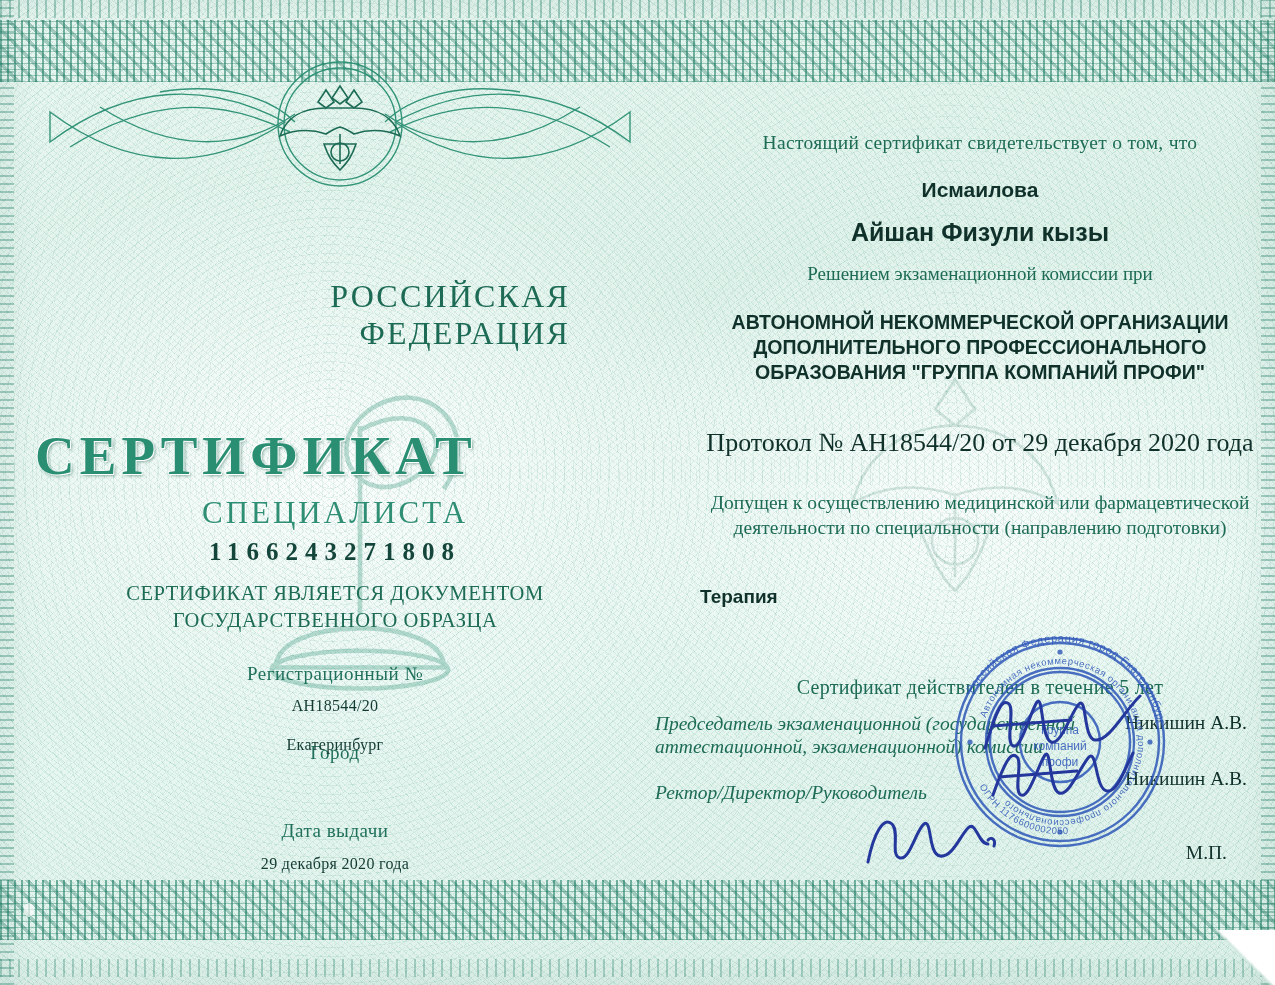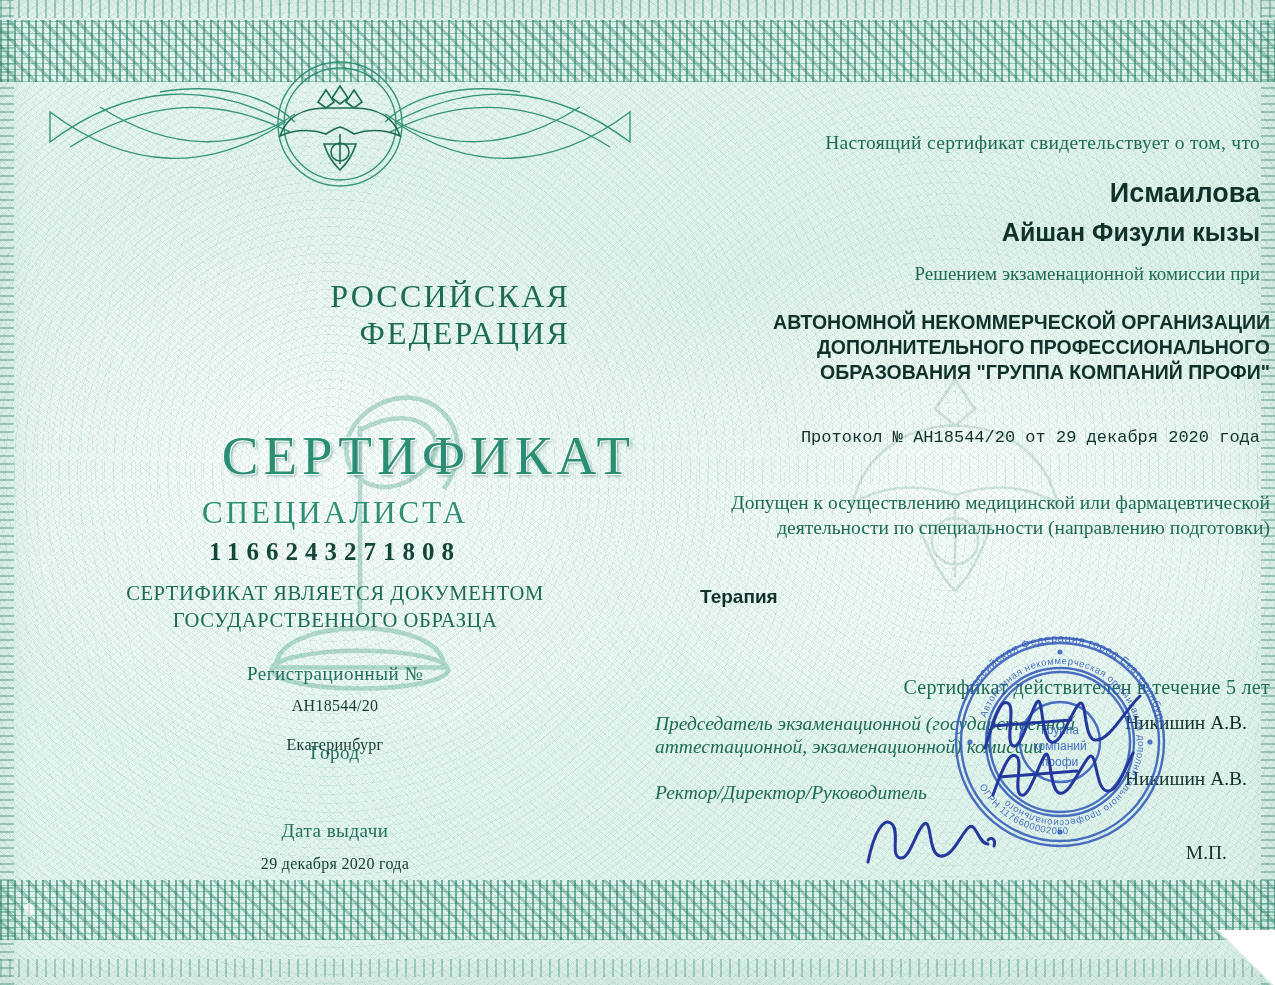--- a/index.html
+++ b/index.html
@@ -63,22 +63,22 @@
     position:absolute;left:40px;top:52px;width:600px;height:150px;
   }
   
   .rf-title{
     position:absolute;left:120px;top:278px;width:450px;
     text-align:right;
     font-size:32px;letter-spacing:2.2px;color:#1d6b55;
     font-family:"Liberation Serif", serif;
   }
   .big-title{
-    position:absolute;left:35px;top:424px;width:600px;text-align:right;
-    font-size:55px;font-weight:normal;letter-spacing:5px;
+    position:absolute;left:35px;top:424px;width:600px;text-align:left;
+    font-size:55px;font-weight:bold;letter-spacing:5px;
     color:#2a8f72;
     text-shadow:1px 1px 0 #ffffff, 2px 2px 3px rgba(20,90,70,0.45), -1px -1px 0 rgba(255,255,255,0.8);
     font-family:"Liberation Serif", serif;
   }
   .sub-title{
     position:absolute;left:35px;top:495px;width:600px;text-align:center;
     font-size:31px;letter-spacing:3px;color:#2e8f74;
     text-shadow:1px 1px 1px rgba(255,255,255,0.9);
   }
   .serial{
@@ -98,45 +98,45 @@
     position:absolute;width:560px;text-align:center;
     font-size:16px;color:#123a31;letter-spacing:0.3px;
   }
   .lbl-reg{left:55px;top:663px;}
   .val-reg{left:55px;top:697px;}
   .lbl-city{left:55px;top:742px;}
   .val-city{left:55px;top:736px;}
   .lbl-date{left:55px;top:820px;}
   .val-date{left:55px;top:855px;}
   
-  .r{position:absolute;text-align:right;}
+  .r{position:absolute;text-align:center;}
   .intro{
     left:700px;top:130px;width:560px;
     font-size:19.5px;line-height:25px;color:#1d6b55;letter-spacing:0.3px;
   }
   .name1{
     left:700px;top:178px;width:560px;
-    font-size:27px;font-weight:bold;color:#10302a;font-family:"Liberation Sans",sans-serif;
+    font-size:21px;font-weight:bold;color:#10302a;font-family:"Liberation Sans",sans-serif;
   }
   .name2{
     left:700px;top:218px;width:560px;
     font-size:25px;font-weight:bold;color:#10302a;font-family:"Liberation Sans",sans-serif;
   }
   .decision{
     left:700px;top:262px;width:560px;
     font-size:19px;line-height:24px;color:#1d6b55;
   }
   .org{
     left:690px;top:310px;width:580px;
     font-size:19.5px;line-height:25px;font-weight:bold;color:#10302a;
     font-family:"Liberation Sans",sans-serif;
   }
   .protocol{
     left:700px;top:428px;width:560px;
-    font-size:17px;color:#10302a;font-family:Liberation Mono, monospace;
+    font-size:26px;color:#10302a;font-family:Liberation Serif, serif;
   }
   .allowed{
     left:690px;top:490px;width:580px;
     font-size:19.5px;line-height:25px;color:#1d6b55;
   }
   .specialty{
     left:700px;top:586px;width:200px;text-align:left;
     font-size:19px;font-weight:bold;color:#10302a;font-family:"Liberation Sans",sans-serif;
   }
   .validity{

